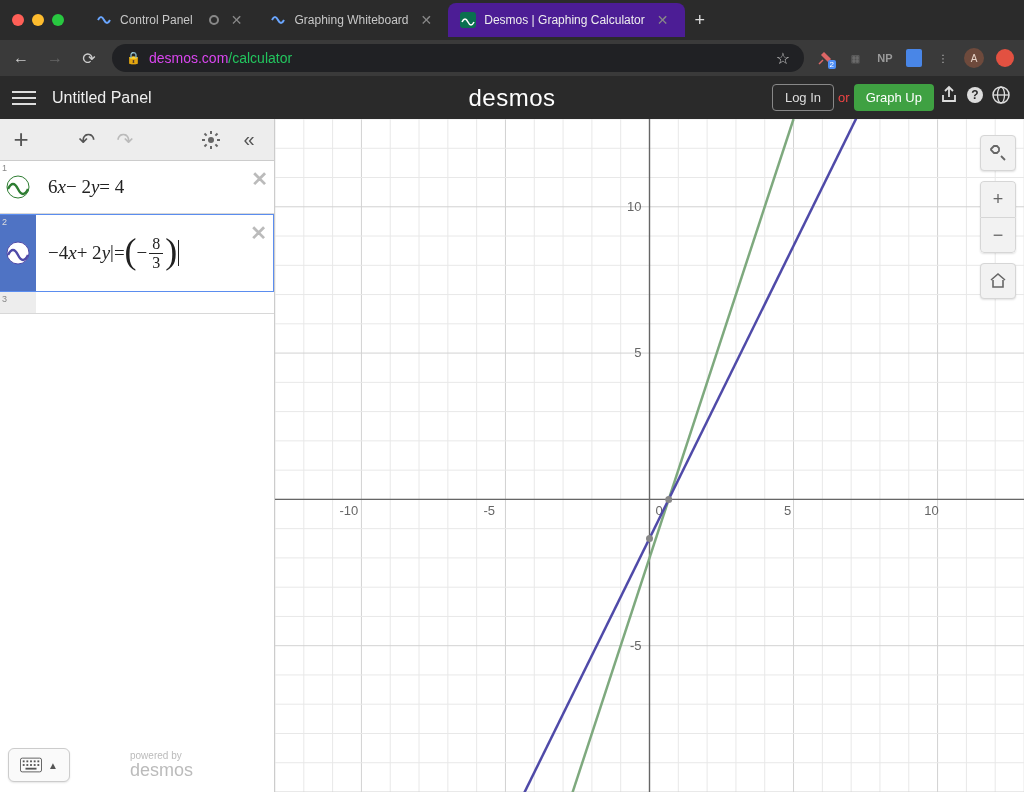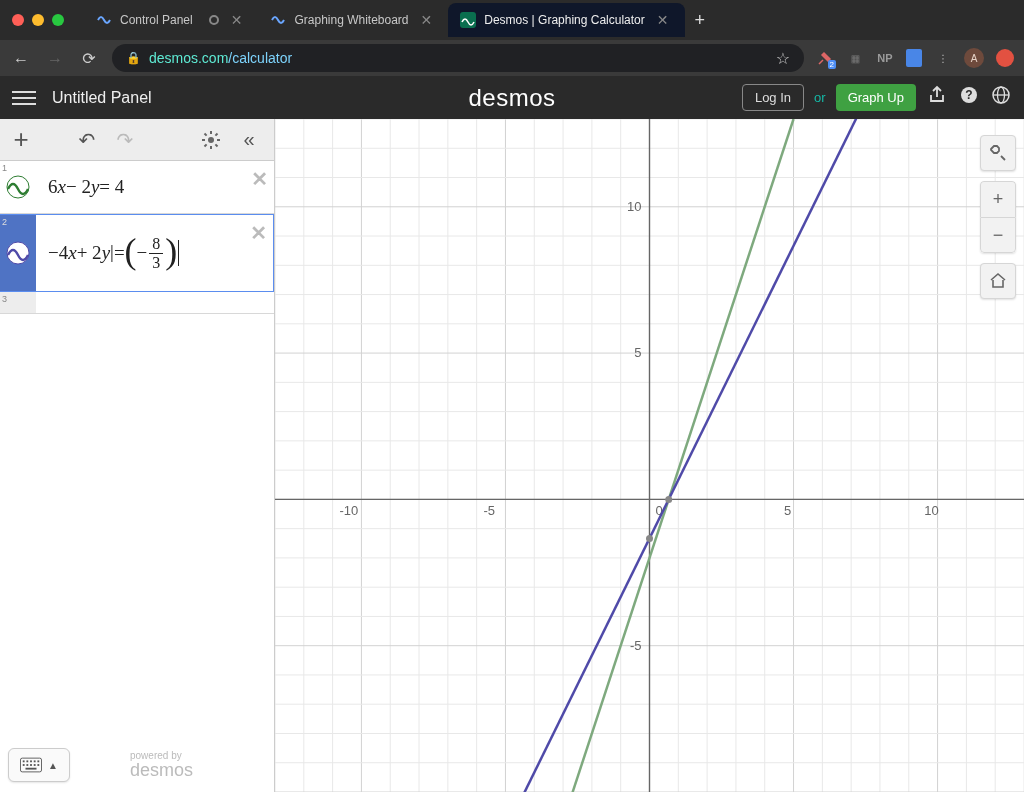--- a/index.html
+++ b/index.html
@@ -7,21 +7,21 @@
 
   
   .titlebar { height: 40px; background: #2b2b2b; display: flex; align-items: center; padding: 0 12px; }
   .traffic { display: flex; gap: 8px; margin-right: 20px; }
   .tl { width: 12px; height: 12px; border-radius: 50%; }
   .tclose { background: #ff5f57; }
   .tmin { background: #febc2e; }
   .tmax { background: #28c840; }
   .tabs { display: flex; flex: 1; gap: 0; align-items: center; }
   .tab { display: flex; align-items: center; gap: 8px; height: 34px; padding: 0 12px; color: #c8c8c8; font-size: 12px; border-radius: 8px 8px 0 0; cursor: pointer; justify-content: flex-end; }
-  .tab.active { background: #0f172a; color: #eee; }
+  .tab.active { background: #4c1d95; color: #eee; }
   .tab .favicon { width: 16px; height: 16px; border-radius: 3px; display:flex; align-items:center; justify-content:center; }
   .tab .favicon svg { width:16px; height:16px; }
   .tab .tx { color: #888; font-size: 14px; padding: 0 4px; }
   .reloadcircle { width:10px; height:10px; border:2px solid #888; border-radius:50%; }
   .newtab { color: #ddd; font-size: 18px; padding: 0 10px; cursor:pointer; }
 
   .addrbar { height: 36px; background: #3a3a3a; display: flex; align-items: center; padding: 0 10px; gap: 12px; }
   .navbtn { color: #ccc; width: 22px; text-align:center; cursor:pointer; font-size:16px; }
   .navbtn.dim { color:#666; }
   .urlbox { flex:1; background: #202124; border-radius: 20px; height: 28px; display:flex; align-items:center; padding: 0 14px; color:#ccc; font-size:14px; }
@@ -36,23 +36,23 @@
   .ext-doc { width:16px; height:18px; background:#4986e7; border-radius:2px; }
   .ext-a { width:20px; height:20px; border-radius:50%; background:#6e4a3c; color:#e8d4c8; display:flex; align-items:center; justify-content:center; font-size:10px; }
   .ext-red { width:18px; height:18px; border-radius:50%; background:#e25141; }
 
   
   .dheader { height: 43px; background: #2a2a2a; display:flex; align-items:center; padding: 0 12px; color:#ddd; }
   .hamb { width:24px; height:24px; cursor:pointer; display:flex; flex-direction:column; justify-content:center; gap:4px; margin-right:16px; }
   .hamb span { height:2px; background:#ddd; }
   .graphtitle { font-size:16px; color:#eee; }
   .dlogo { position:absolute; left:50%; transform:translateX(-50%); font-family: sans-serif; font-size:24px; color:#fff; letter-spacing:0.5px; }
-  .hright { margin-left:auto; display:flex; align-items:center; gap:10px; }
+  .hright { margin-left:auto; display:flex; align-items:center; gap:4px; }
   .btn-login { border:1px solid #888; color:#ddd; padding:5px 12px; border-radius:4px; font-size:13px; cursor:pointer; }
-  .or { color:#14b8a6; font-size:13px; }
+  .or { color:#ef4444; font-size:13px; }
   .btn-signup { background:#3fa142; color:#fff; padding:6px 12px; border-radius:4px; font-size:13px; cursor:pointer; }
   .hicon { color:#ddd; font-size:18px; cursor:pointer; width:22px; text-align:center; }
 
   
   .main { display:flex; height: calc(792px - 40px - 36px - 43px); position:relative; }
   .leftpanel { width: 275px; background:#fff; border-right:1px solid #ccc; display:flex; flex-direction:column; position:relative; }
   .exprtoolbar { height:42px; border-bottom:1px solid #ccc; display:flex; align-items:center; padding:0 2px; background:#ededed; }
   .tbtn { width:38px; height:38px; display:flex; align-items:center; justify-content:center; color:#555; cursor:pointer; font-size:20px; }
   .undo-redo { display:flex; margin-left:28px; }
   .tbtn.redo { color:#bbb; }
@@ -148,22 +148,22 @@
     <div class="newtab">+</div>
   </div>
 </div>
 
 <div class="addrbar">
   <div class="navbtn">←</div>
   <div class="navbtn dim">→</div>
   <div class="navbtn">⟳</div>
   <div class="urlbox">
     <span class="lock">🔒</span>
-    <span style="color:#5eead4">desmos.com</span>
-      <span style="color:#7dd3fc">/calculator</span>
+    <span style="color:#d946ef">desmos.com</span>
+      <span style="color:#22c55e">/calculator</span>
     <span class="star">☆</span>
   </div>
   <div class="exticons">
     <div class="exticon ext1">
       <svg viewBox="0 0 18 18">
           <path d="M3 15 L7 11 M6 6 L12 12 L14 10 L8 4 Z" stroke="#d66" stroke-width="1.5" fill="#d66"></path>
         </svg>
       <span class="badge">2</span>
     </div>
     <div class="exticon" style="color:#777;letter-spacing:-1px">▦</div>

